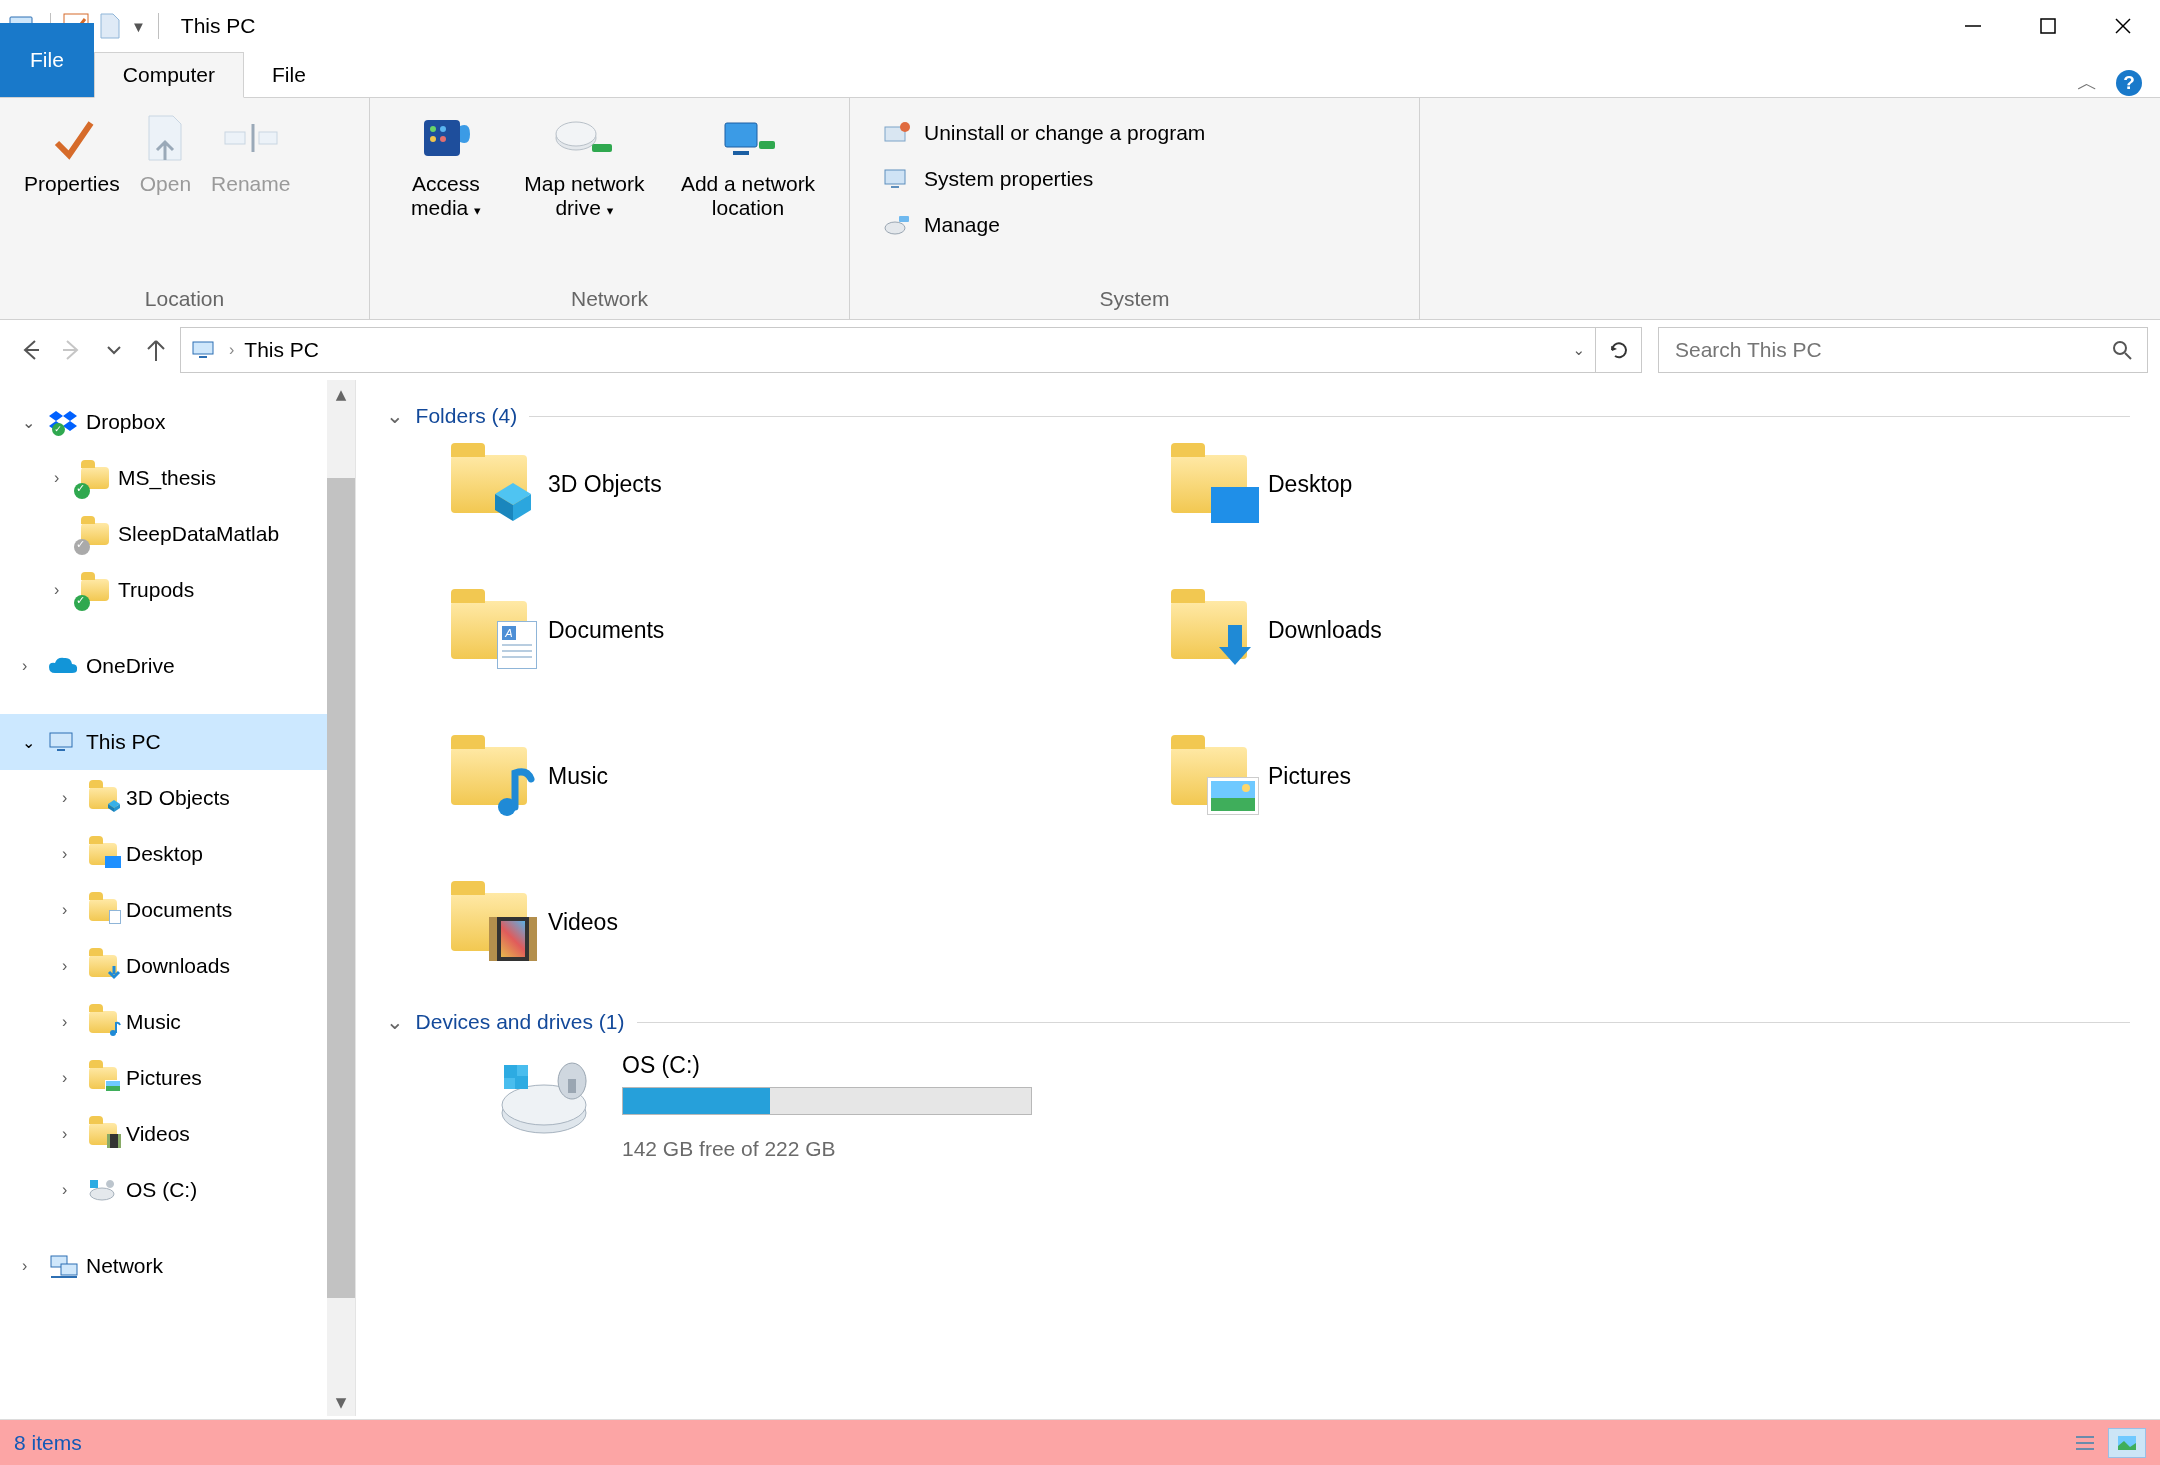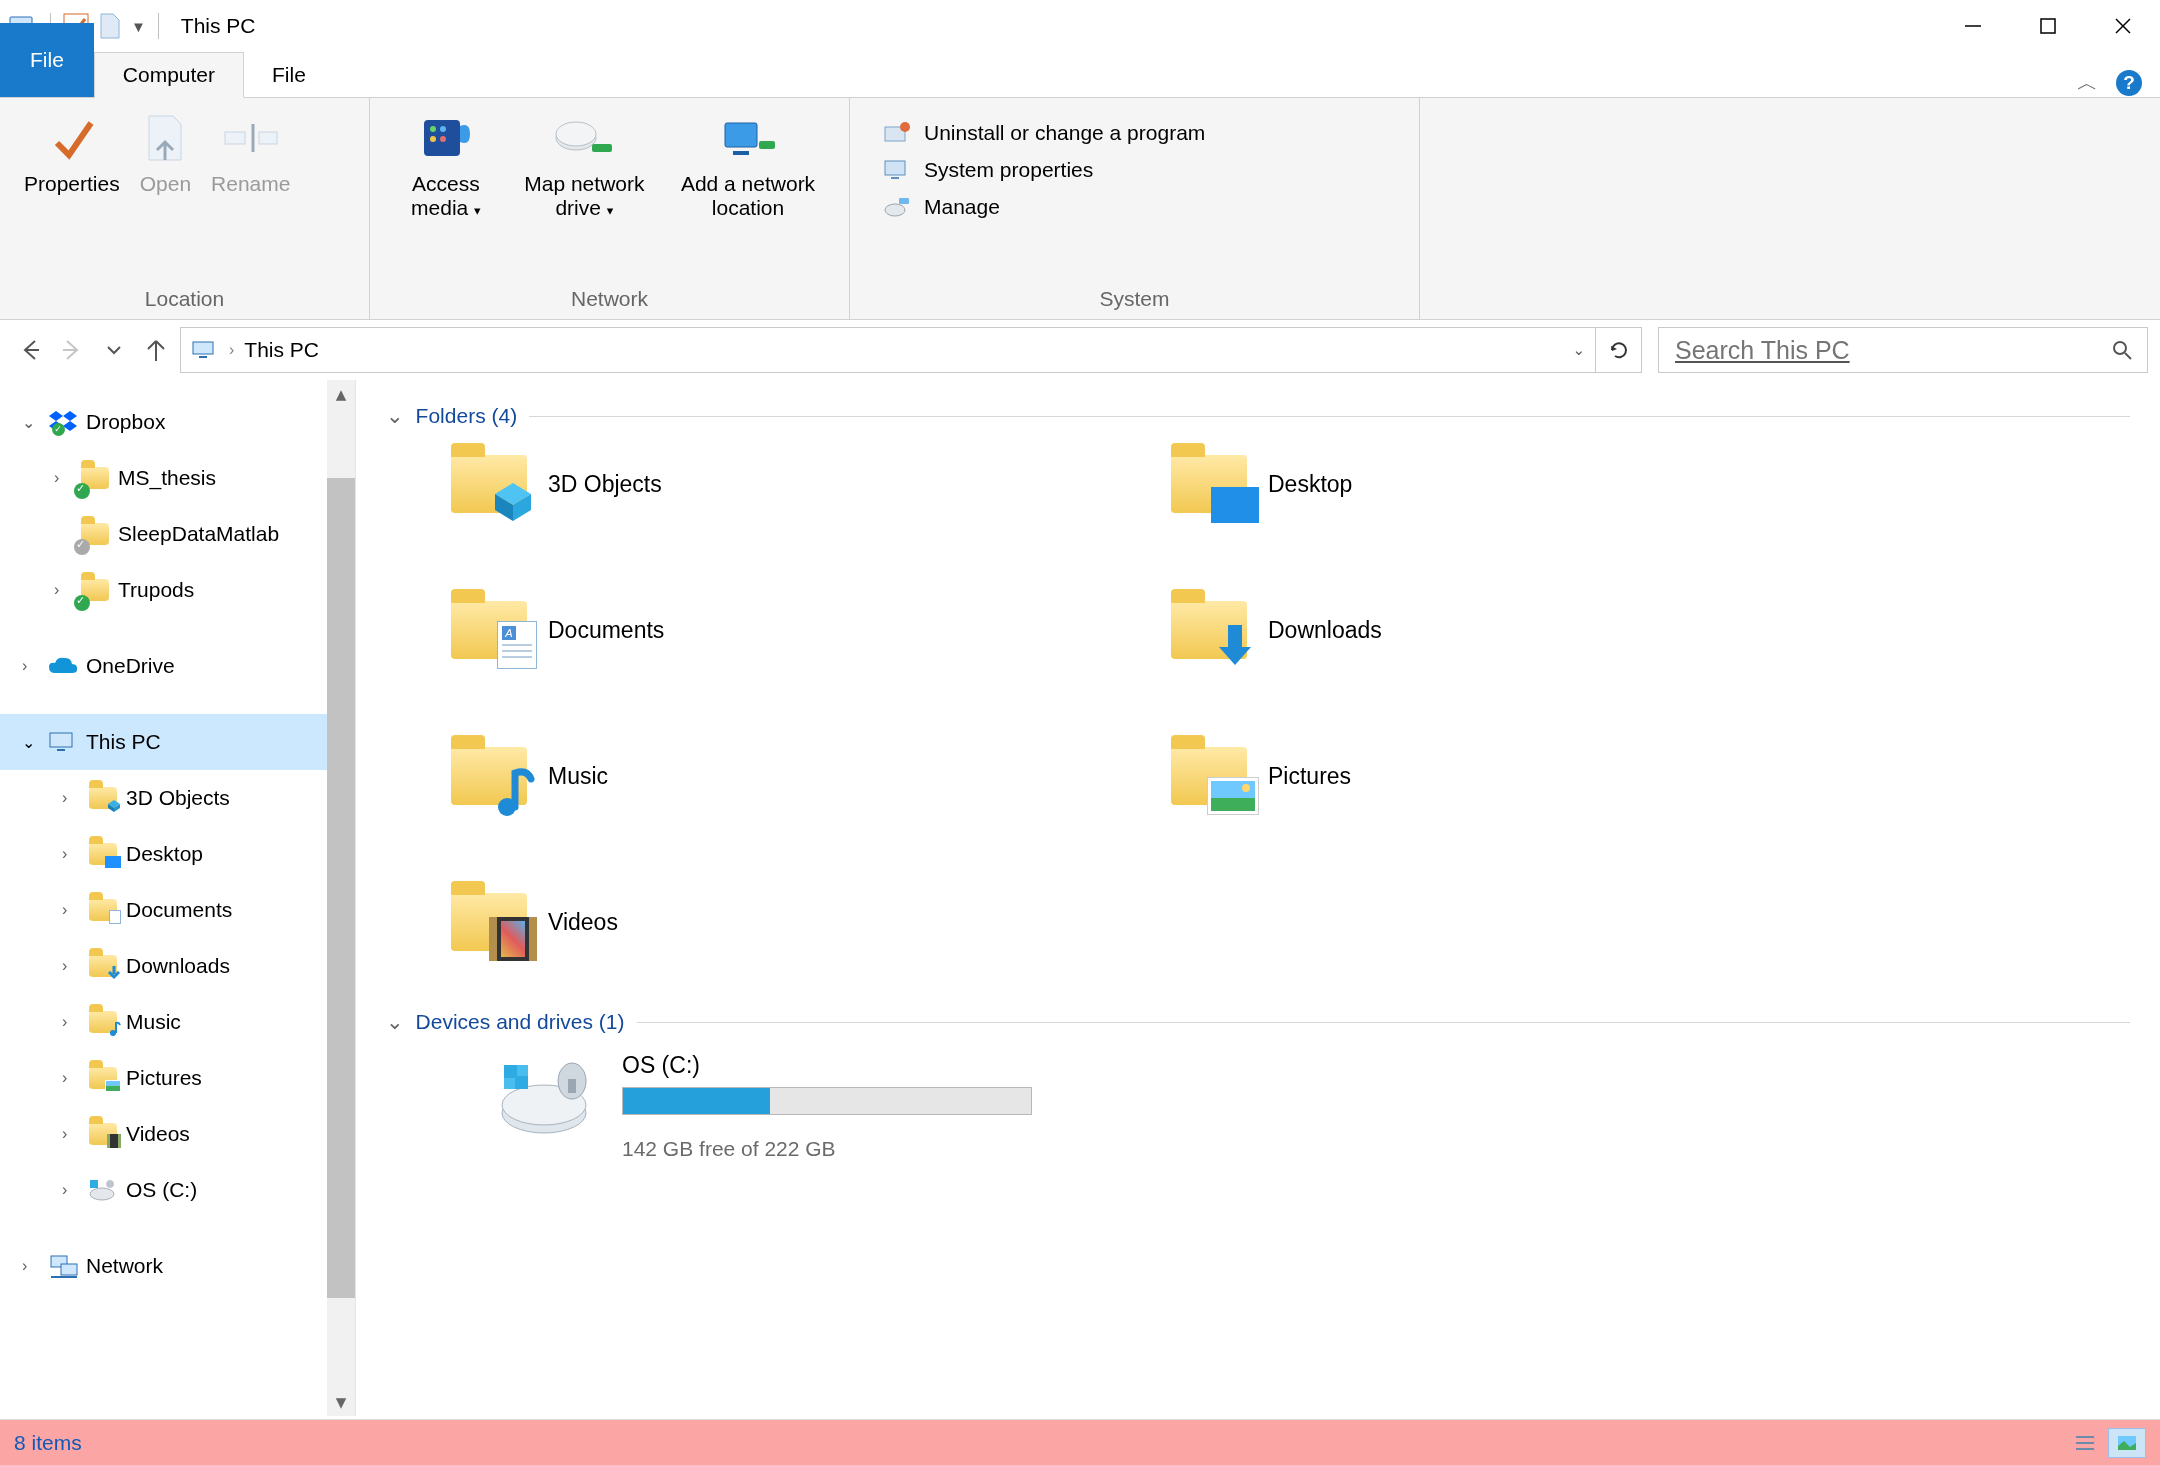--- a/index.html
+++ b/index.html
@@ -24,33 +24,33 @@
 
 
 .ribbon{height:222px;background:#f5f5f5;border-bottom:1px solid #d1d1d1;display:flex;}
 .group{border-right:1px solid #d1d1d1;display:flex;flex-direction:column;}
 .group .row{flex:1;display:flex;align-items:flex-start;padding:12px 14px 0;}
 .group .lbl{text-align:center;color:#666;padding:4px 0 8px;}
 .bigbtn{display:flex;flex-direction:column;align-items:center;gap:6px;padding:0 10px;}
 .bigbtn .ic{height:56px;display:flex;align-items:center;justify-content:center;}
 .bigbtn .cap{font-size:21px;text-align:center;line-height:1.15;}
 .bigbtn.dis{color:#9a9a9a;}
-.syslist{display:flex;flex-direction:column;gap:11px;padding:10px 18px;}
+.syslist{display:flex;flex-direction:column;gap:20px;padding:10px 18px;}
 .sysitem{display:flex;align-items:center;gap:12px;}
 .sysitem .ic{width:30px;height:26px;display:flex;align-items:center;justify-content:center;}
 
 
 .addr{height:60px;display:flex;align-items:center;padding:0 12px;gap:6px;}
 .navarrow{width:36px;height:36px;display:flex;align-items:center;justify-content:center;color:#555;}
 .navarrow.dis{color:#bbb;}
 .addrbox{flex:1;height:46px;border:1px solid #c9c9c9;background:#fff;display:flex;align-items:center;padding:0 10px;gap:10px;}
 .addrbox .chev{color:#888;font-size:16px;}
 .refresh{width:46px;height:46px;border:1px solid #c9c9c9;border-left:none;display:flex;align-items:center;justify-content:center;}
 .searchbox{width:490px;height:46px;border:1px solid #c9c9c9;display:flex;align-items:center;padding:0 14px;color:#777;margin-left:10px;}
-.searchbox input{flex:1;border:none;outline:none;font-size:25px;color:#555;text-decoration:underline;}
+.searchbox input{flex:1;border:none;outline:none;font-size:21px;color:#555;}
 .searchbox .sicon{color:#555;}
 
 
 .main{display:flex;height:1036px;}
 .nav{width:356px;border-right:1px solid #e4e4e4;position:relative;padding-top:14px;overflow:hidden;}
 .nav .item{display:flex;align-items:center;height:56px;padding-left:22px;gap:6px;}
 .nav .item .arrow{width:18px;color:#5d5d5d;font-size:16px;}
 .nav .item .slot{width:34px;height:34px;display:flex;align-items:center;justify-content:center;}
 .nav .item.sub{padding-left:54px;}
 .nav .item.subsub{padding-left:62px;}

